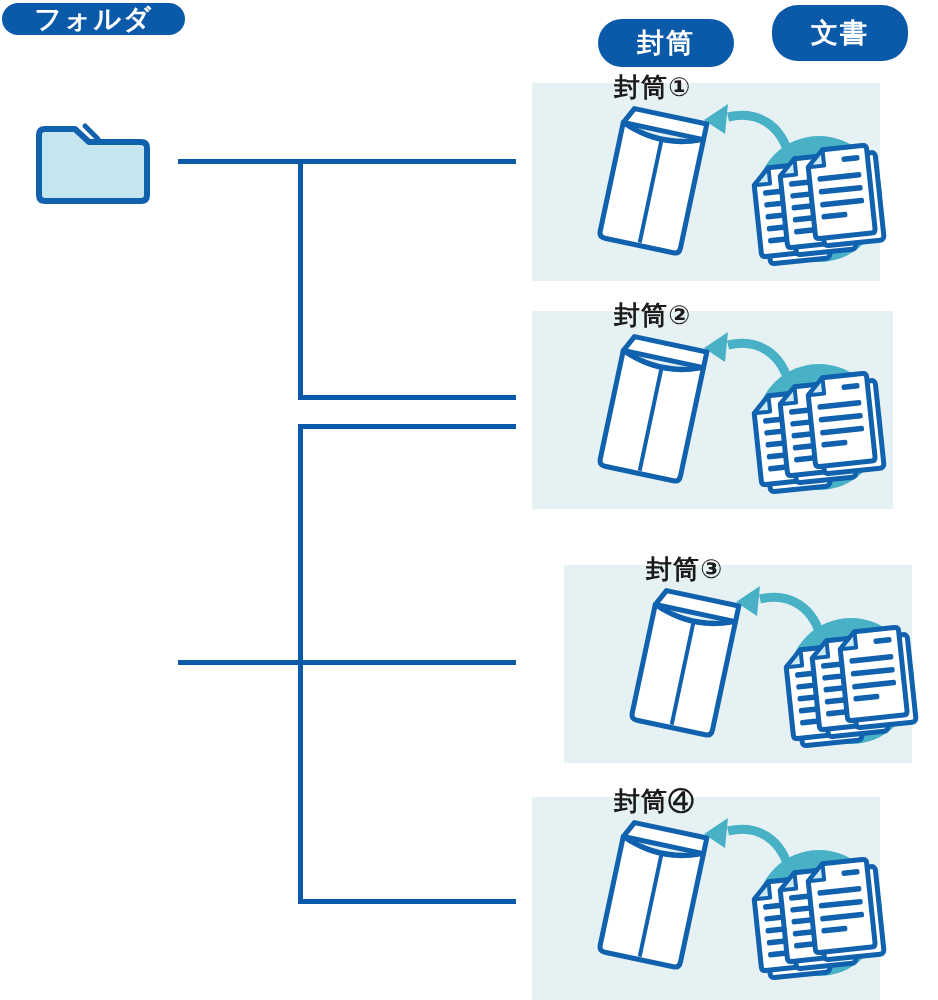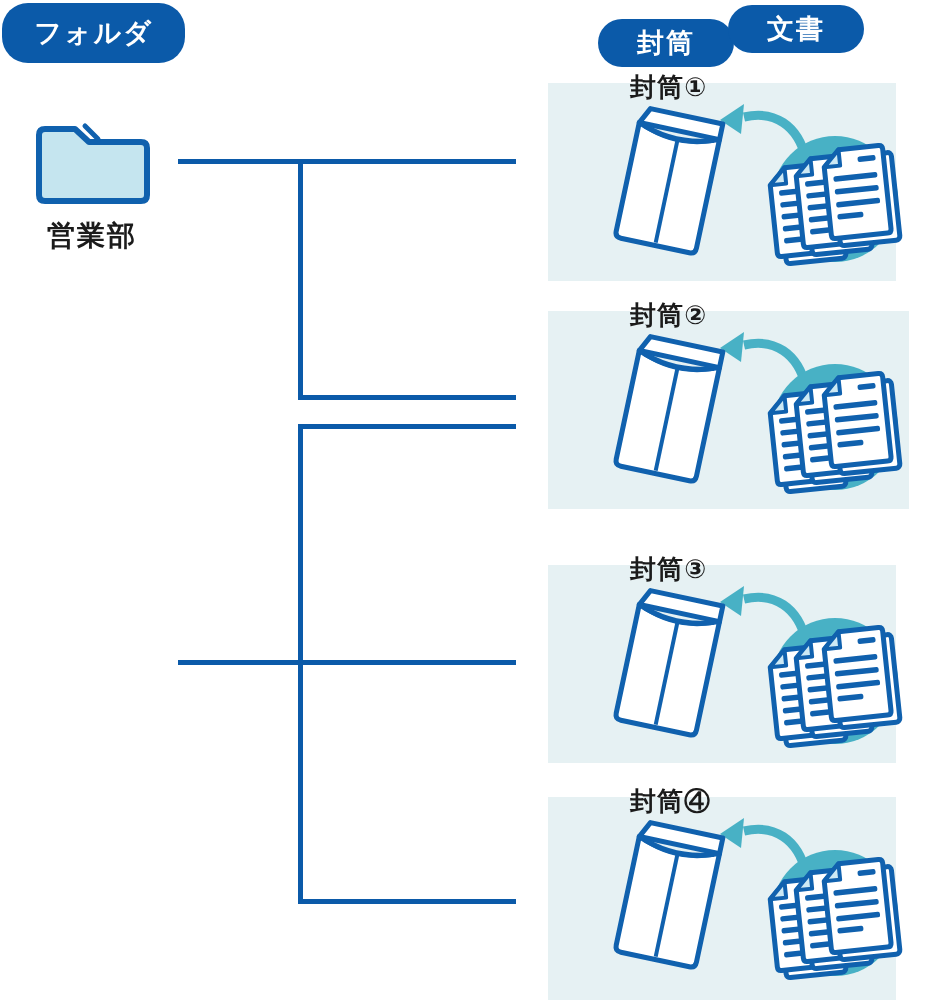--- a/index.html
+++ b/index.html
@@ -18,23 +18,23 @@
     font-family:"DejaVu Sans","Liberation Sans",sans-serif;
   }
   .canvas{position:relative;width:938px;height:1000px;background:var(--canvas_bg);}
 
   
   .badge{
     position:absolute;display:flex;align-items:center;justify-content:center;
     background:var(--badge_blue);color:#fff;font-weight:bold;
     border-radius:26px;font-size:27px;letter-spacing:2px;
   }
-  .badge-folder{left:2px;top:3px;width:183px;height:60px;}
+  .badge-folder{left:2px;top:3px;width:183px;height:32px;}
   .badge-envelope{left:598px;top:19px;width:136px;height:48px;}
-  .badge-document{left:728px;top:5px;width:136px;height:48px;}
+  .badge-document{left:772px;top:5px;width:136px;height:56px;}
 
   
   .folder-node{position:absolute;width:150px;}
   .folder-1{left:35px;top:111px;}
   .folder-2{left:35px;top:611px;}
   .folder-icon{display:block;width:116px;height:96px;}
   .folder-label{
     margin-top:10px;padding-left:12px;font-size:28px;font-weight:600;
     color:var(--text_dark);letter-spacing:2px;white-space:nowrap;
   }
@@ -44,27 +44,27 @@
   .cl-h1{left:178px;top:159px;width:338px;height:5px;}
   .cl-v1{left:298px;top:159px;width:5px;height:241px;}
   .cl-h2{left:298px;top:395px;width:218px;height:5px;}
   .cl-h3{left:298px;top:424px;width:218px;height:5px;}
   .cl-v2{left:298px;top:424px;width:5px;height:480px;}
   .cl-h4{left:178px;top:660px;width:338px;height:5px;}
   .cl-h5{left:298px;top:899px;width:218px;height:5px;}
 
   
   .panel{
-    position:absolute;left:548px;width:348px;height:198px;
+    position:absolute;left:532px;width:348px;height:198px;
     background:var(--panel_bg);
     text-align:center;
   }
   .panel:nth-child(1){top:83px;}
   .panel:nth-child(2){top:311px;padding-left:13px;}
-  .panel:nth-child(3){top:565px;}
+  .panel:nth-child(3){top:565px;margin-left:32px;}
   .panel:nth-child(4){top:797px;height:203px;font-family:Liberation Serif, serif;}
   .panel-label{
     position:absolute;top:-13px;left:82px;font-size:26px;font-weight:600;
     color:var(--text_dark);letter-spacing:1px;white-space:nowrap;z-index:2;
   }
   .panel-art{position:absolute;left:0;top:0;width:390px;height:198px;}
 
   
   .teal-fill{fill:var(--teal);}
   .arrow-path{fill:none;stroke:var(--teal);stroke-width:9;}
@@ -85,21 +85,20 @@
 
   <div class="badge badge-folder">フォルダ</div>
   <div class="badge badge-envelope">封筒</div>
   <div class="badge badge-document">文書</div>
 
   <div class="folder-node folder-1">
     <svg class="folder-icon" viewBox="0 0 116 96">
       <path class="folder-shape" d="M10,90 Q4,90 4,84 L4,24 Q4,18 10,18 L40,18 L54,31 L106,31 Q112,31 112,37 L112,84 Q112,90 106,90 Z"></path>
       <path class="folder-notch" d="M50,15 L63,28"></path>
     </svg>
-    <div class="folder-label">営業部</div>
   </div>
 
 
   <div class="cline cl-h1"></div>
   <div class="cline cl-v1"></div>
   <div class="cline cl-h2"></div>
   <div class="cline cl-h3"></div>
   <div class="cline cl-v2"></div>
   <div class="cline cl-h4"></div>
   <div class="cline cl-h5"></div>

